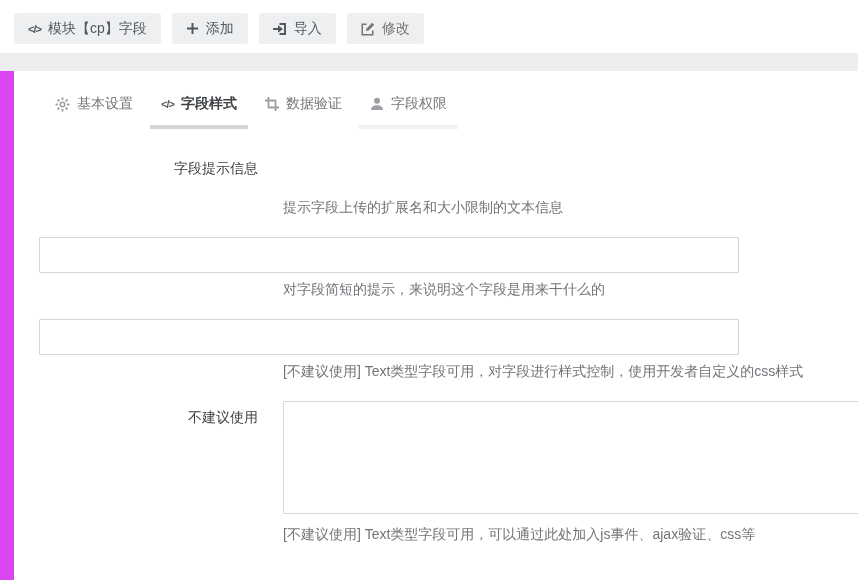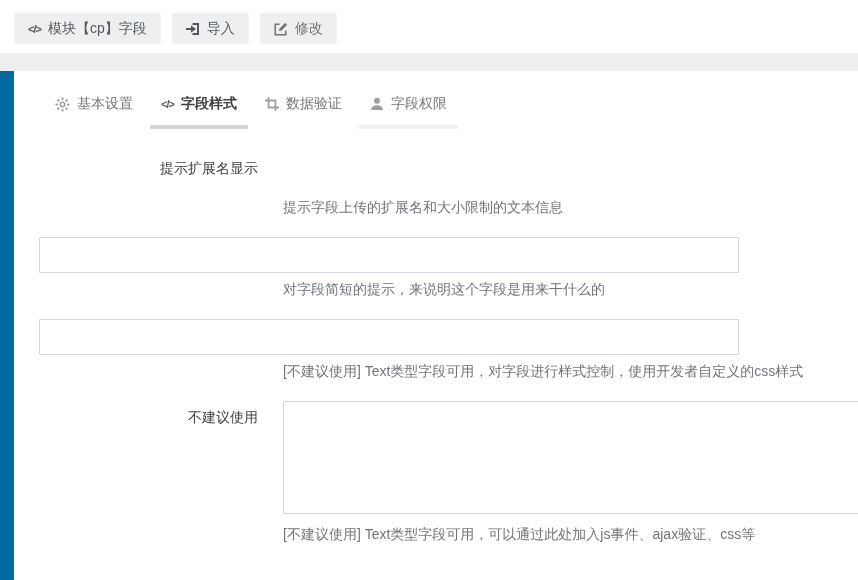--- a/index.html
+++ b/index.html
@@ -11,21 +11,21 @@
   .tbtn { display:inline-flex; align-items:center; height:31px; padding:0 14px;
     background:#edeff0; border:none; border-radius:3px; margin-right:11px;
     font-size:14px; color:#54585c; cursor:pointer; white-space:nowrap;
     font-family:inherit; }
   .tbtn .ticon { display:inline-flex; align-items:center; margin-right:7px; }
   .tbtn.blue { color:#737373; }
   .code-glyph { font-size:11px; font-weight:bold; letter-spacing:-1px; }
 
   
   .gray-strip { height:18px; background:#eceef0; }
-  .main { background:#0369a1; padding-left:14px; height:509px; }
+  .main { background:#d946ef; padding-left:14px; height:509px; }
   .card { background:#fff; width:1100px; height:100%; padding-top:24px; }
 
   
   .tabs { display:flex; padding-left:30px; }
   .tab { display:flex; align-items:center; padding:0 11px 12px; margin-right:6px;
     font-size:14px; color:#73767a; border-bottom:4px solid transparent; cursor:pointer; }
   .tab .tab-icon { display:inline-flex; margin-right:7px; color:#9ca0a4; }
   .tab.active { color:#3f4347; font-weight:bold; border-bottom-color:#d3d5d9; }
   .tab.active .tab-icon { color:#5b5e62; }
   .tab.soft-underline { border-bottom-color:#eef0f2; }
@@ -60,20 +60,28 @@
     transform:translate(-50%,-50%); }
   .radio-label { margin-left:11px; font-size:14px; color:#45484c; }
 </style>
 </head>
 <body>
 
 <div class="toolbar">
   <button class="tbtn">
     <span class="ticon code-glyph">&lt;/&gt;</span>
     <span>模块【cp】字段</span>
+  </button>
+  <button class="tbtn">
+    <span class="ticon">
+      <svg width="13" height="13" viewBox="0 0 13 13">
+          <path d="M5.5 1h2v4.5H12v2H7.5V12h-2V7.5H1v-2h4.5z" fill="currentColor"></path>
+        </svg>
+    </span>
+    <span>添加</span>
   </button>
   <button class="tbtn">
     <span class="ticon">
       <svg width="14" height="14" viewBox="0 0 14 14">
           <path d="M6.5 1H13v12H6.5v-2H11V3H6.5z" fill="currentColor"></path>
           <path d="M0 6h5V3.2L10 7 5 10.8V8H0z" fill="currentColor"></path>
         </svg>
     </span>
     <span>导入</span>
   </button>
@@ -133,21 +141,21 @@
           </svg>
         </span>
         <span>字段权限</span>
       </div>
     </div>
 
     <div class="form">
 
       <div class="form-group">
         <div class="row-main">
-          <label class="form-label lh-radio">提示扩展名显示</label>
+          <label class="form-label lh-radio">字段提示信息</label>
         </div>
         <div class="help help-radio">提示字段上传的扩展名和大小限制的文本信息</div>
       </div>
 
       <div class="form-group">
         <div class="row-main">
           <div class="control">
             <input type="text" class="text-input" value="" style="">
           </div>
         </div>

